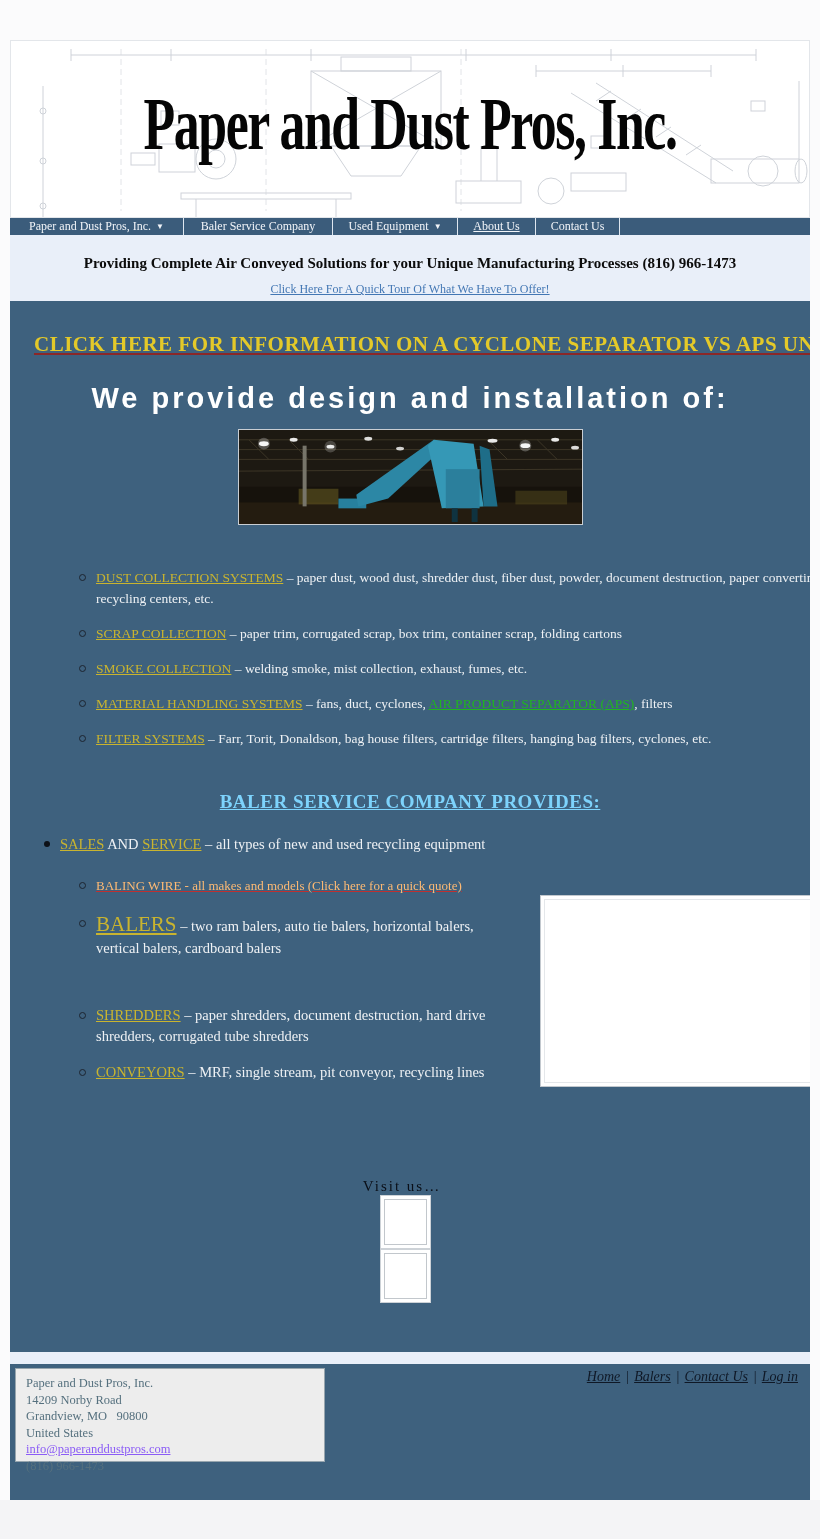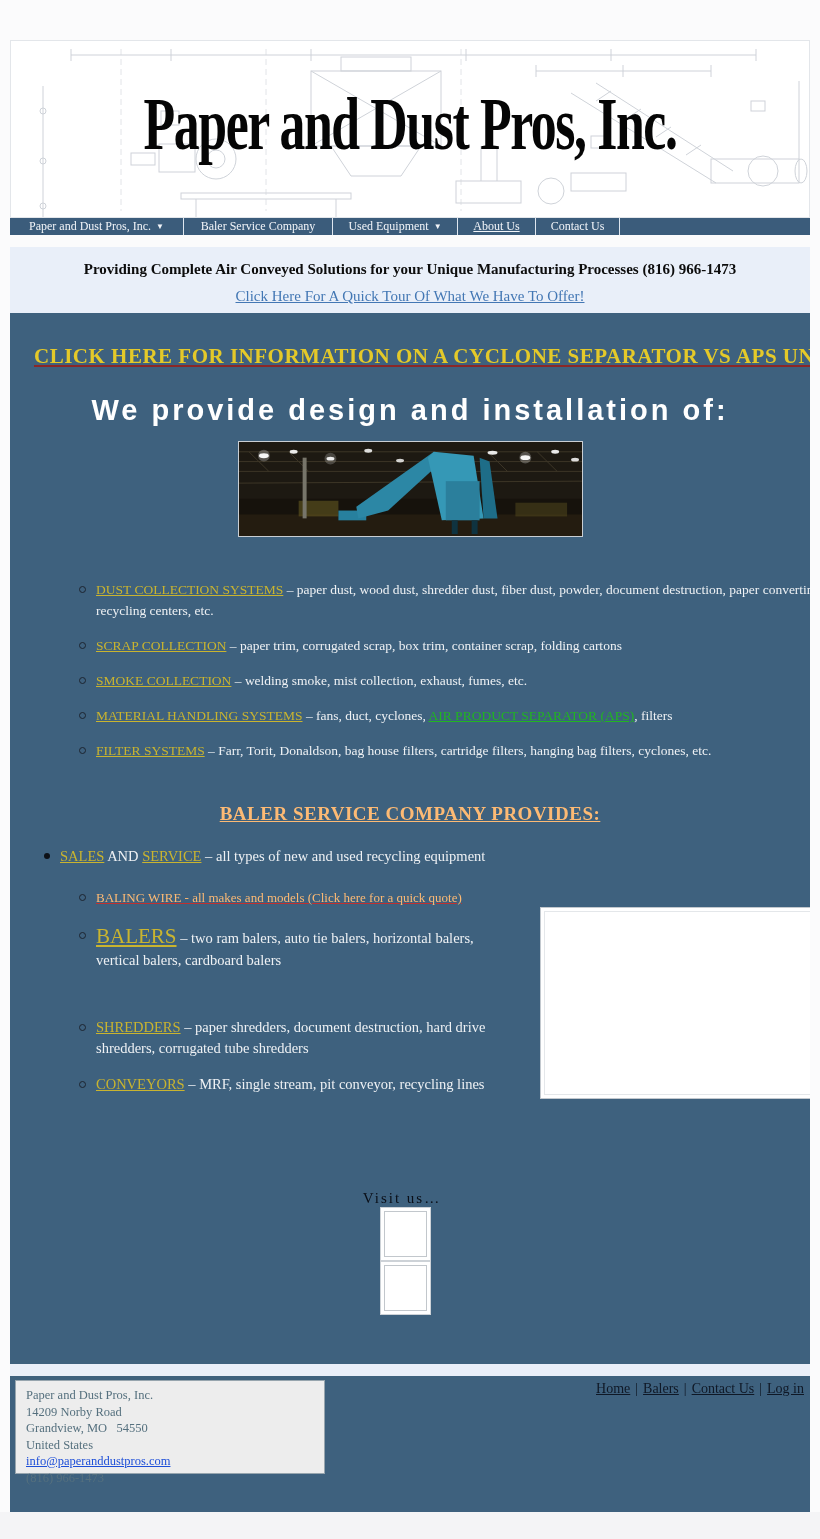--- a/index.html
+++ b/index.html
@@ -18,23 +18,23 @@
 
   
   .nav { display:flex; height:17px; background:#3b5c7b; color:#f2f5f9; font-size:12px; }
   .nav-item { display:flex; align-items:center; justify-content:center; height:100%;
     border-right:1px solid #dfe7f0; cursor:pointer; white-space:nowrap; }
   .nav-item .arrow { font-size:8px; margin-left:5px; position:relative; top:0px; }
   .ni-0{width:174px;} .ni-1{width:149px;} .ni-2{width:125px;} .ni-3{width:78px;text-decoration:underline;} .ni-4{width:84px;}
   .nav-fill { flex:1; }
 
   
-  .tagline { height:66px; background:#e9eff9; text-align:center; padding-top:14px;margin-top:12px; }
+  .tagline { height:66px; background:#e9eff9; text-align:center; padding-top:20px; }
   .tagline-main { font-size:15px; font-weight:bold; color:#0c0c0c; }
-  .tour-link { display:inline-block; margin-top:10px; font-size:15px; color:#4377b4; text-decoration:underline; cursor:pointer; }
+  .tour-link { display:inline-block; margin-top:10px; font-size:12px; color:#4377b4; text-decoration:underline; cursor:pointer; }
 
   
   .main { position:relative; height:1051px; background:#3e617e; overflow:hidden; color:#eef1f4; }
   .banner-link { display:block; margin-top:31px; padding-left:24px; white-space:nowrap;
     font-size:21px; font-weight:bold; letter-spacing:0.5px; color:#e4c929;
     text-decoration:underline; text-decoration-color:#8b2727; cursor:pointer; }
   .intro-heading { margin-top:25px; text-align:center; font-family:"Liberation Sans", sans-serif;
     font-size:29px; font-weight:bold; letter-spacing:3px; color:#ffffff; }
   .photo { display:block; width:345px; height:96px; margin:14px auto 0 auto; border:1px solid #c9ced3; }
 
@@ -45,21 +45,21 @@
   .disc::before { content:""; position:absolute; left:-16px; top:7px; width:6px; height:6px;
     border-radius:50%; background:#0d1118; }
 
   .services { margin:42px 0 0 86px; font-size:13.5px; line-height:21px; }
   .services li { width:740px; margin-bottom:14px; }
   .services li.nowrap { white-space:nowrap; width:auto; }
   .ylink { color:#c9b42f; text-decoration:underline; cursor:pointer; }
   .glink { color:#21b521; text-decoration:underline; cursor:pointer; }
 
   .baler-heading { margin-top:42px; text-align:center; font-size:19px; font-weight:bold;
-    color:#fdba74; text-decoration:underline; letter-spacing:0.5px; }
+    color:#7dd3fc; text-decoration:underline; letter-spacing:0.5px; }
 
   .sales-line { margin:21px 0 0 50px; font-size:14.5px; line-height:20px; width:700px; }
   .baler-list { margin:21px 0 0 86px; font-size:14.5px; line-height:21px; }
   .wire-item { white-space:nowrap; margin-bottom:17px; font-size:13px; }
   .wire-link { color:#fdba74; text-decoration:underline; text-decoration-color:#c03030; cursor:pointer; }
   .balers-item { width:420px; margin-bottom:46px; line-height:22px; }
   .balers-item .big { font-size:21px; }
   .narrow { width:420px; margin-bottom:15px; }
   .brands-item { width:712px; margin-top:0; }
 
@@ -72,22 +72,22 @@
   .social-box { width:51px; height:54px; background:#ffffff; border:1px solid #cdd2d7; padding:3px; margin-right:10px; cursor:pointer; }
   .social-box .inner { width:100%; height:100%; border:1px solid #c2c7cc; background:#fff; }
 
   
   .gap-strip { height:12px; background:#e9eff9; }
   .footer { position:relative; height:136px; background:#3e617e; }
   .address-box { position:absolute; left:5px; top:4px; width:310px; height:94px;
     background:#ededed; border:1px solid #97a5ae; padding:6px 0 0 10px;
     font-size:12.5px; line-height:16.5px; color:#55707e; }
   .addr-line { white-space:pre-wrap; }
-  .email-link { color:#1d4ed8; text-decoration:underline; cursor:pointer; }
-  .footer-right { position:absolute; right:6px; top:5px; text-align:left; color:#0f1826; }
+  .email-link { color:#8b5cf6; text-decoration:underline; cursor:pointer; }
+  .footer-right { position:absolute; right:12px; top:5px; text-align:left; color:#0f1826;font-style:italic; }
   .footer-links { font-size:14px; }
   .flink { color:#0f1826; text-decoration:underline; cursor:pointer; }
   .fsep { margin:0 5px; }
   .copyright { margin-top:12px; font-size:11px; line-height:15px; color:#101826; }
   .credit-link { color:#101826; text-decoration:underline; cursor:pointer; }
   .bottom-strip { height:39px; background:#f4f4f6; }
 </style>
 </head>
 <body>
 
@@ -278,21 +278,21 @@
           </div>
       </div>
     </div>
 
     <div class="gap-strip"></div>
 
     <div class="footer">
       <div class="address-box">
         <div class="addr-line">Paper and Dust Pros, Inc.</div>
         <div class="addr-line">14209 Norby Road</div>
-        <div class="addr-line">Grandview, MO   54550</div>
+        <div class="addr-line">Grandview, MO   90800</div>
         <div class="addr-line">United States</div>
         <div><span class="email-link">info@paperanddustpros.com</span></div>
         <div class="addr-line">(816) 966-1473</div>
       </div>
       <div class="footer-right">
         <div class="footer-links">
           <span class="flink">Home</span><span class="fsep">|</span><span class="flink">Balers</span><span class="fsep">|</span><span class="flink">Contact Us</span><span class="fsep">|</span><span class="flink">Log in</span>
         </div>
       </div>
     </div>

